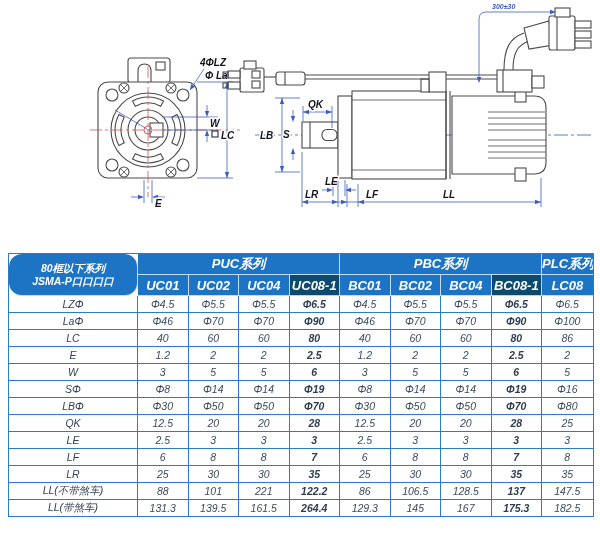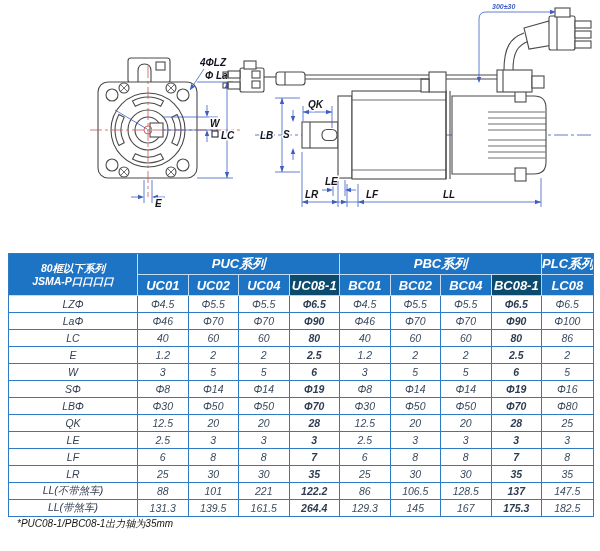--- a/index.html
+++ b/index.html
@@ -11,21 +11,21 @@
   table.spec-table{border-spacing:0;table-layout:fixed;width:584px;border:1px solid #2E7BC4;}
   .spec-table col.c0{width:129px;}
   .spec-table col.cn{width:50.5px;}
   .spec-table th,.spec-table td{padding:0;text-align:center;vertical-align:middle;
       white-space:nowrap;overflow:hidden;}
   .spec-table thead th{background:#1E74C4;color:#fff;font-size:13px;font-weight:bold;
       height:20px;border-right:1px solid rgba(255,255,255,.75);
       border-bottom:1px solid rgba(255,255,255,.75);}
   .spec-table thead th:last-child{border-right:none;}
   .spec-table thead th.hl{background:#0c4a6e;}
-  .spec-table th.series-cell{font-size:10.5px;line-height:13px;}
+  .spec-table th.series-cell{font-size:10.5px;line-height:13px;border-radius:13px;}
   .spec-table tbody th,.spec-table tbody td{background:#fff;color:#3A4A5E;font-size:10.5px;
       font-weight:normal;height:16px;border-right:1px solid #2E7BC4;border-bottom:1px solid #2E7BC4;}
   .spec-table tbody td.hl{font-weight:bold;color:#2E3D52;}
   .spec-table tbody th{color:#333F52;}
   .spec-table tbody tr:last-child th,.spec-table tbody tr:last-child td{border-bottom:none;}
   .spec-table tbody td:last-child{border-right:none;}
 
   .footnotes{position:absolute;left:17px;top:517px;font-size:10px;color:#151515;line-height:14px;}
 
   
@@ -458,16 +458,15 @@
             <td>145</td>
             <td>167</td>
             <td class="hl">175.3</td>
             <td>182.5</td>
           </tr>
         </tbody>
     </table>
   </div>
 
   <div class="footnotes">
-    <div>*PUC08-1/PBC08-1出力轴为35mm</div>
   </div>
 
 </div>
 
 </body></html>

